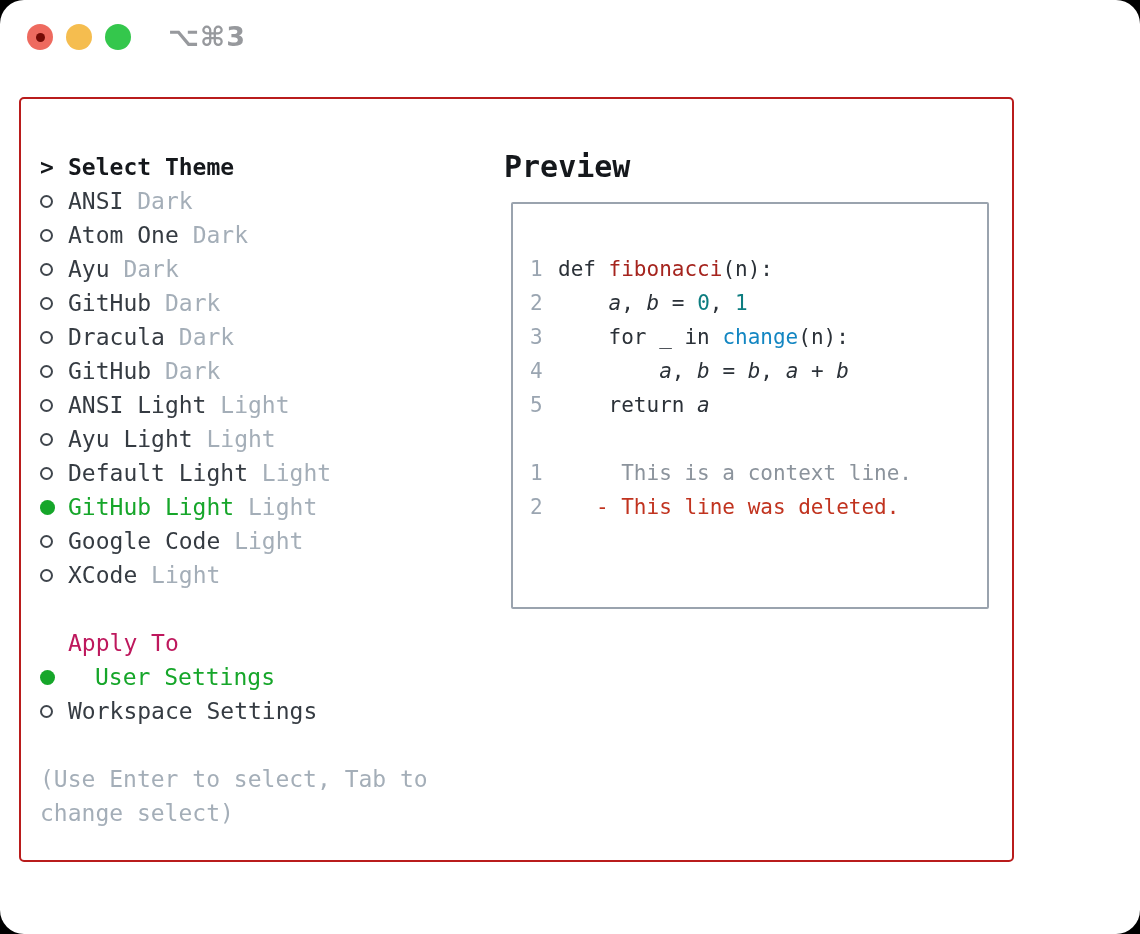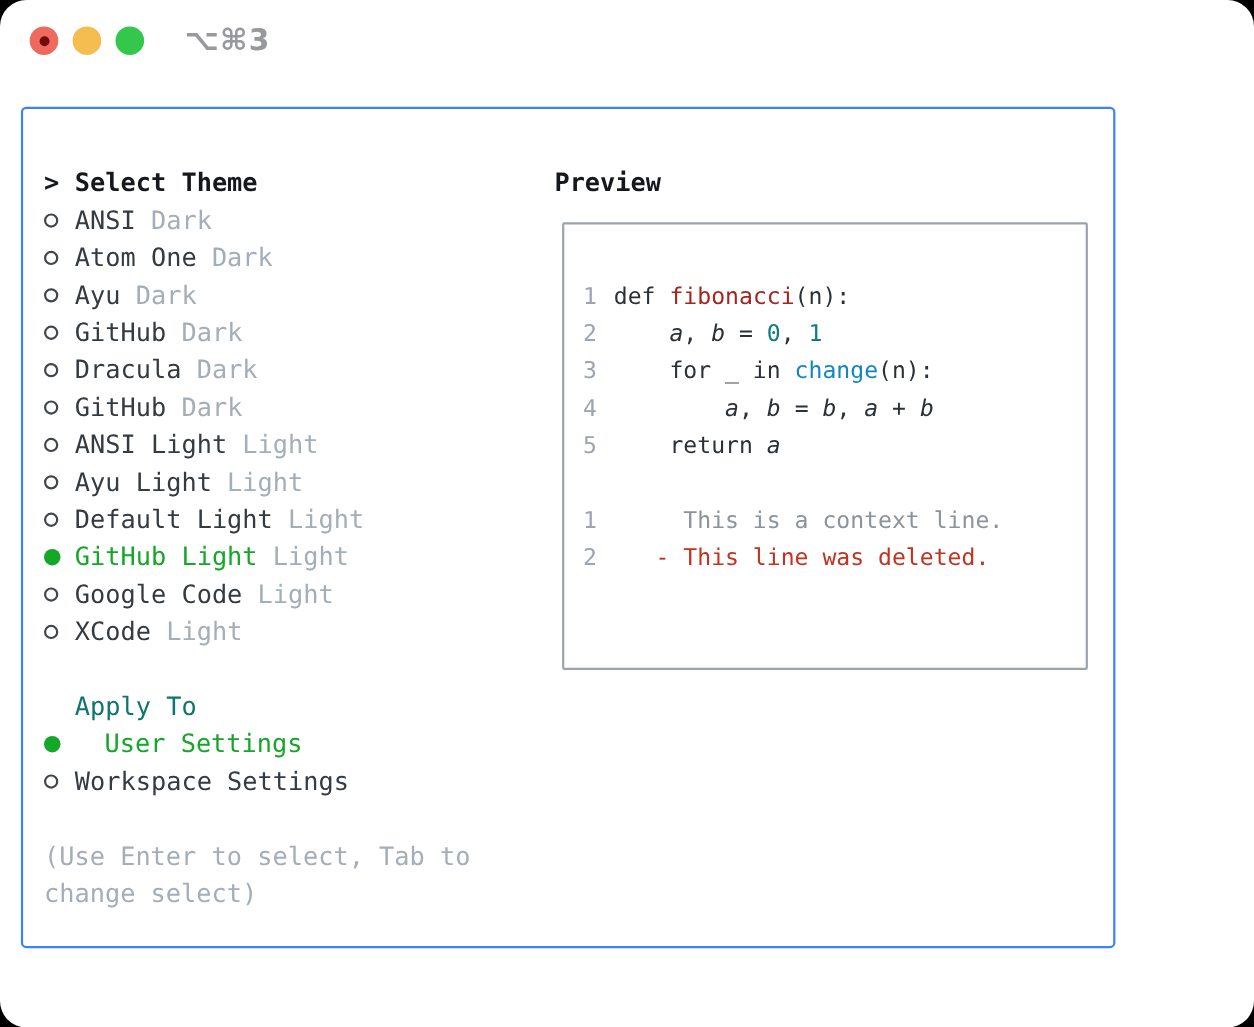--- a/index.html
+++ b/index.html
@@ -14,37 +14,37 @@
   .light { position:absolute; top:24px; width:26px; height:26px; border-radius:50%;
            display:flex; align-items:center; justify-content:center; }
   .light.red    { left:27px;  background:#ee6a5f; }
   .light.yellow { left:66px;  background:#f5bd4f; }
   .light.green  { left:105px; background:#34c74c; }
   .light .dot { width:9px; height:9px; border-radius:50%; background:#750b06; }
   .wintitle { position:absolute; left:168px; top:21px; font-family:"DejaVu Sans", sans-serif;
               font-size:27px; font-weight:600; color:#97999d; letter-spacing:1px; }
   
   .panel { position:absolute; left:19px; top:97px; width:995px; height:765px;
-           border:2px solid #3b82f6; border-radius:5px; background:#fff; }
+           border:2px solid #b91c1c; border-radius:5px; background:#fff; }
   .left-col { position:absolute; left:19px; top:51px; }
   .row { height:34px; line-height:34px; font-size:23px; white-space:pre; color:#353b42; }
   .marker { display:inline-block; width:28px; }
   .arrow { font-weight:bold; color:#15181c; }
   .header-text { font-weight:bold; color:#15181c; }
   .circle { display:inline-block; width:13px; height:13px; border:2px solid #40464d;
             border-radius:50%; vertical-align:1px; }
   .circle.filled { width:15px; height:15px; border:none; background:#16a62a; vertical-align:0; }
   .theme-row.selected .t-name { color:#16a62a; }
   .t-variant { color:#a4aeb8; }
-  .apply-header-text { color:#0f766e; }
+  .apply-header-text { color:#be185d; }
   .apply-row.selected .t-name { color:#16a62a;margin-left:27px; }
   .help { color:#a4aeb8; }
   
   .preview-header { position:absolute; left:483px; top:51px; height:34px; line-height:34px;
-                    font-size:23px; font-weight:bold; color:#15181c; }
+                    font-size:30px; font-weight:bold; color:#15181c; }
   .preview-box { position:absolute; left:490px; top:103px; width:478px; height:407px;
                  border:2px solid #9aa3ae; border-radius:2px; background:#fff;
                  padding:48px 0 0 17px; overflow:hidden; }
   .codeline { height:34px; line-height:34px; font-size:21px; white-space:pre; color:#2b3138; }
   .ln { display:inline-block; width:28px; color:#9aa5b1; }
   .c-code    { color:#2b3138; }
   .c-func    { color:#a5241e; }
   .c-var     { color:#2b3138; font-style:italic; }
   .c-number  { color:#0d7d80; }
   .c-builtin { color:#1386c2; }

